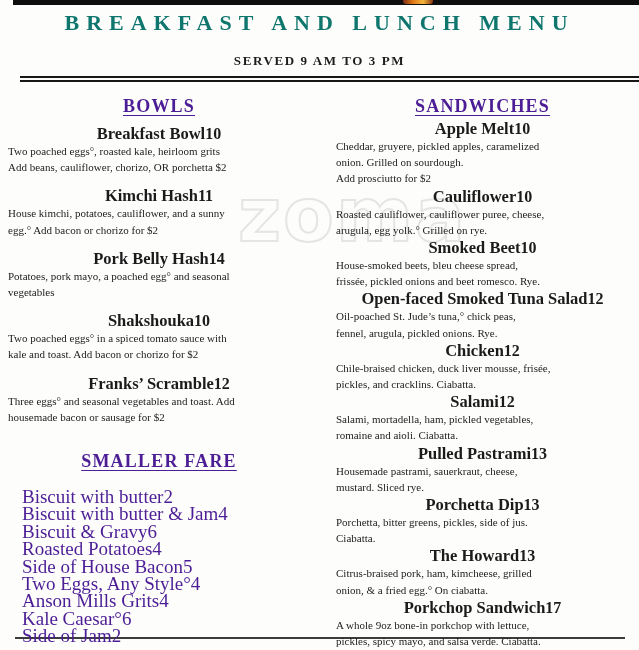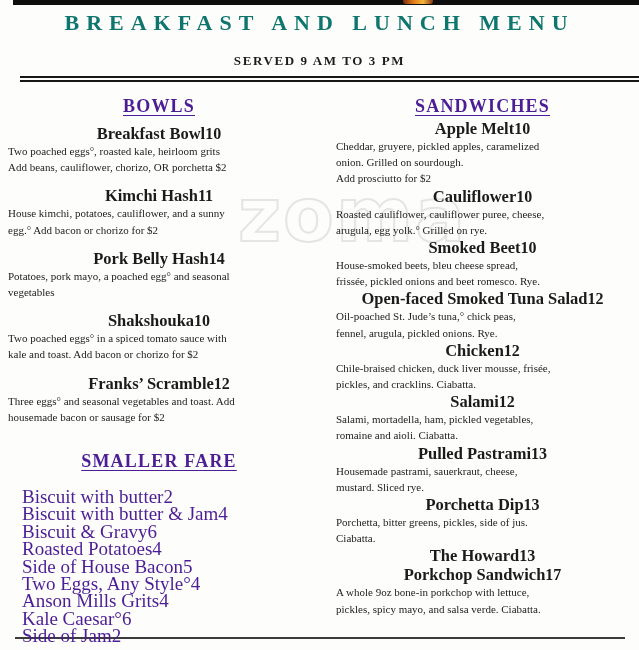--- a/index.html
+++ b/index.html
@@ -217,20 +217,22 @@
       </div>
       <div class="item-desc">Porchetta, bitter greens, pickles, side of jus.
 Ciabatta.</div>
     </div>
 
     <div class="item">
       <div class="item-head">
         <span class="item-name">The Howard</span>
         <span class="item-price">13</span>
       </div>
+      <div class="item-desc">Citrus-braised pork, ham, kimcheese, grilled
+onion, &amp; a fried egg.°  On ciabatta.</div>
     </div>
 
     <div class="item">
       <div class="item-head">
         <span class="item-name">Porkchop Sandwich</span>
         <span class="item-price">17</span>
       </div>
       <div class="item-desc">A whole 9oz bone-in porkchop with lettuce,
 pickles, spicy mayo, and salsa verde.  Ciabatta.</div>
     </div>

